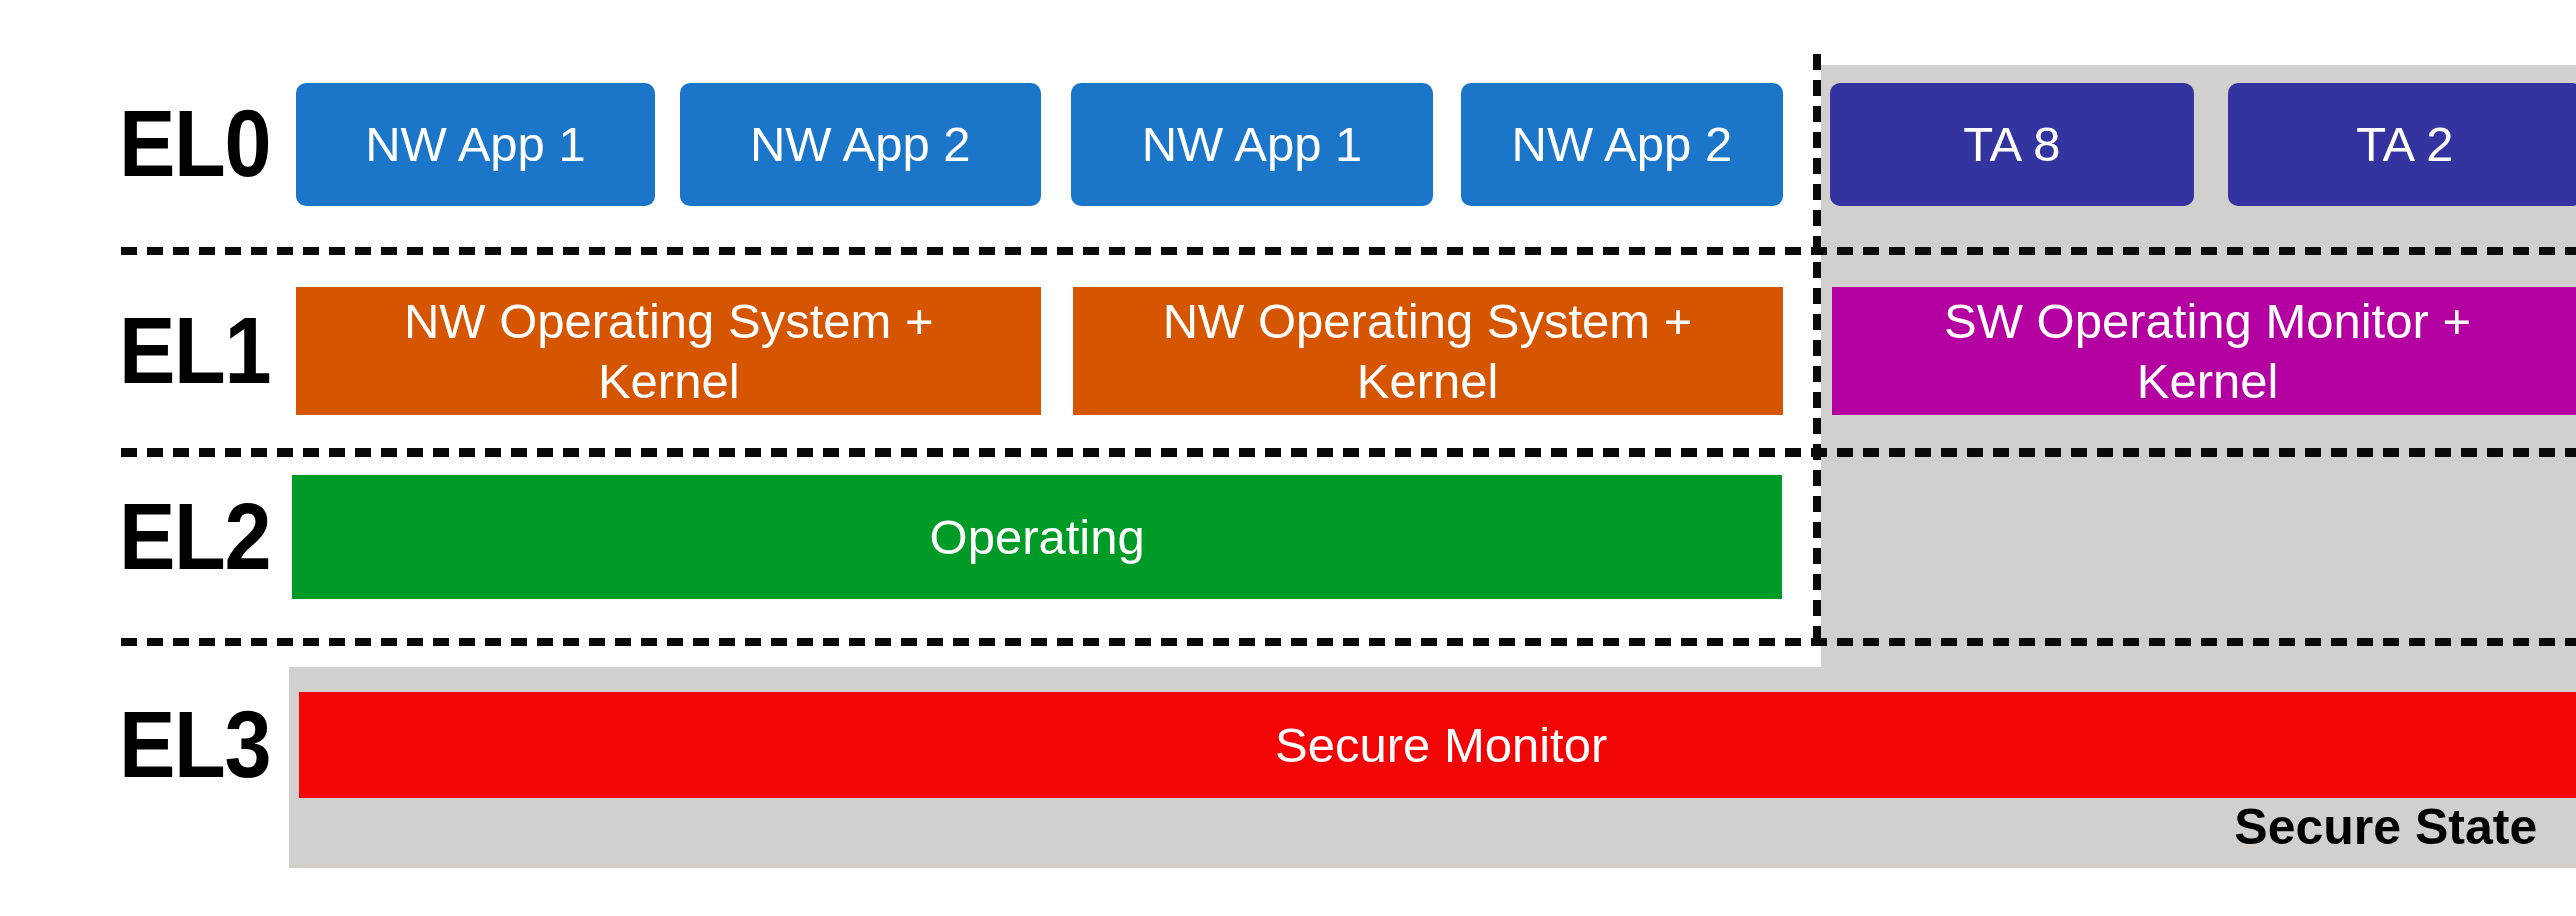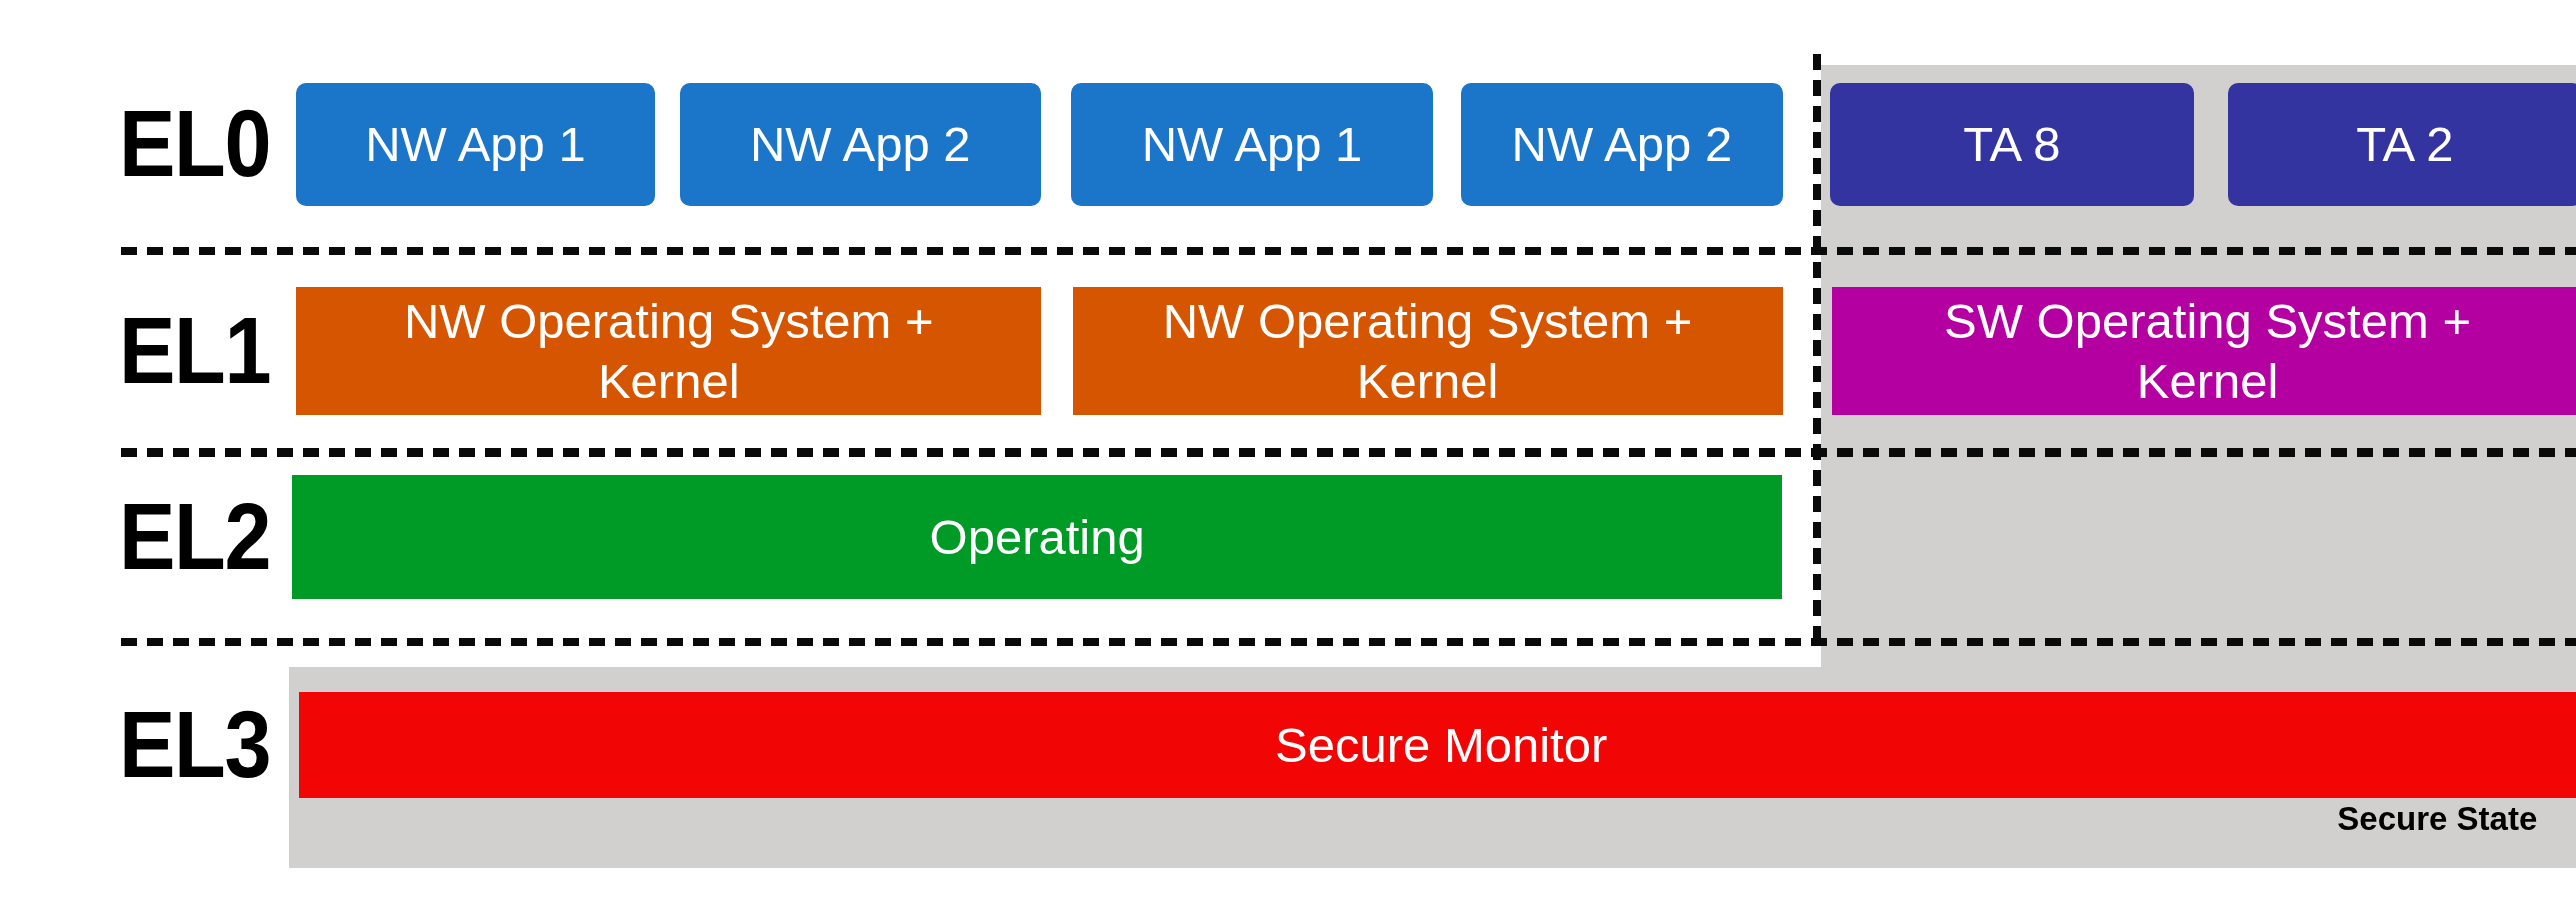--- a/index.html
+++ b/index.html
@@ -114,21 +114,21 @@
     width: 8.5px; height: 65.03%;
     background: repeating-linear-gradient(180deg,
       var(--divider) 0 16px, transparent 16px 26px);
     z-index: 3;
   }
 
   
   .secure-state {
     position: absolute;
     right: 3.25%; top: 87.6%;
-    font-size: 33px;
+    font-size: 50px;
     font-weight: 700;
     color: var(--label-text);
     z-index: 2;
     line-height: 1;
   }
 </style>
 </head>
 <body>
 
 <div class="canvas">
@@ -156,21 +156,21 @@
     </div>
   </div>
   <div class="box row-el1 nw-os os2">
     <div>
       <div>NW Operating System +</div>
       <div>Kernel</div>
     </div>
   </div>
   <div class="box row-el1 sw-os">
     <div>
-      <div>SW Operating System +</div>
+      <div>SW Operating Monitor +</div>
       <div>Kernel</div>
     </div>
   </div>
 
   <div class="box hypervisor">Operating</div>
 
   <div class="box secure-monitor">Secure Monitor</div>
 
   <div class="secure-state">Secure State</div>
 

